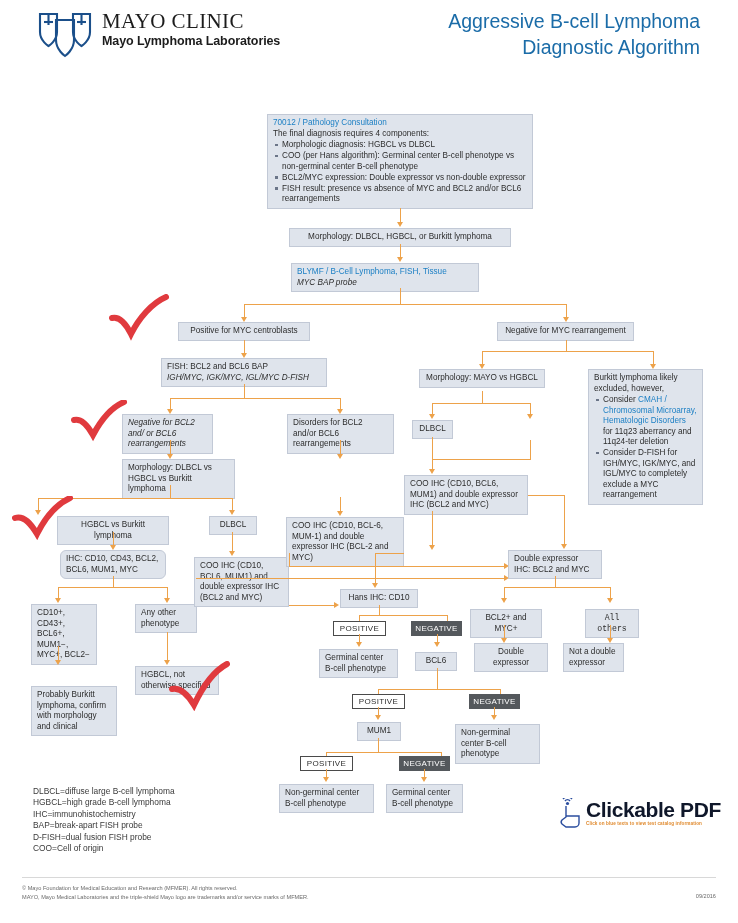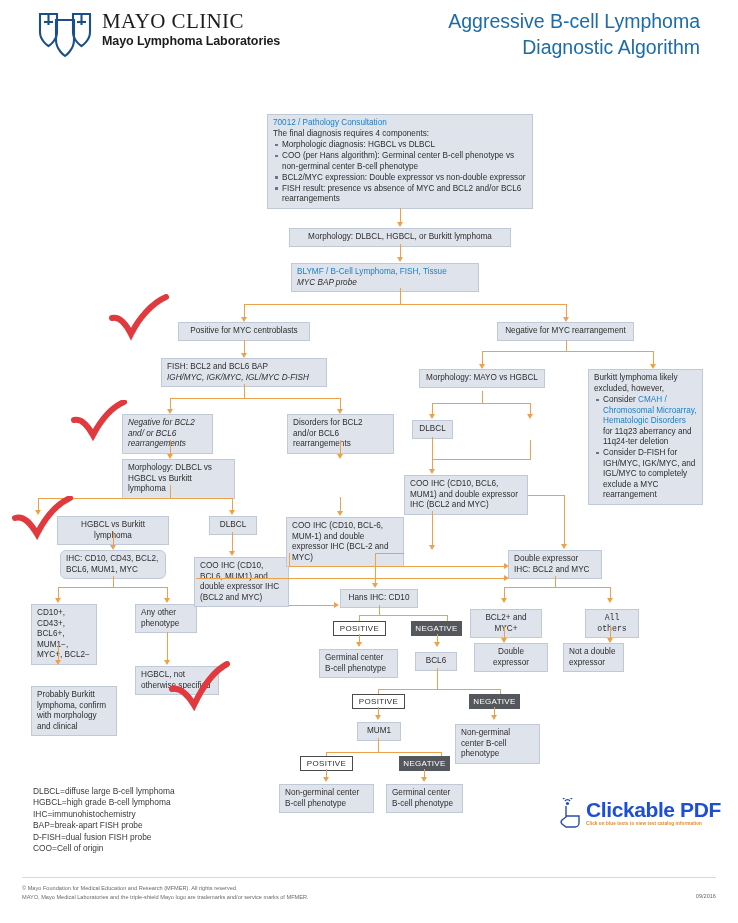--- a/index.html
+++ b/index.html
@@ -63,21 +63,21 @@
   
   .check{position:absolute;}
 
   
   .legend{
     position:absolute;left:33px;top:786px;
     font-size:8.4px;line-height:11.4px;color:#3a3a3a;white-space:pre;
   }
   .pdfbadge{position:absolute;left:556px;top:798px;display:flex;align-items:center;}
   .pdfbadge .ptxt{margin-left:4px;}
-  .pdfbadge .ptitle{color:#1d4ed8;font-size:21px;font-weight:bold;letter-spacing:-.4px;line-height:21px;}
+  .pdfbadge .ptitle{color:#0f172a;font-size:21px;font-weight:bold;letter-spacing:-.4px;line-height:21px;}
   .pdfbadge .psub{color:#e08a2e;font-size:4.6px;font-weight:bold;line-height:7px;letter-spacing:.1px;}
   .rule{position:absolute;left:22px;top:877px;width:694px;height:1px;background:#d8d8d8;}
   .foot{position:absolute;left:22px;top:884px;font-size:5.6px;line-height:8.6px;color:#6a6a6a;white-space:pre;}
   .footdate{position:absolute;right:22px;top:893px;font-size:5.6px;color:#6a6a6a;}
 </style>
 </head>
 <body>
 
 <div id="canvas">
 

